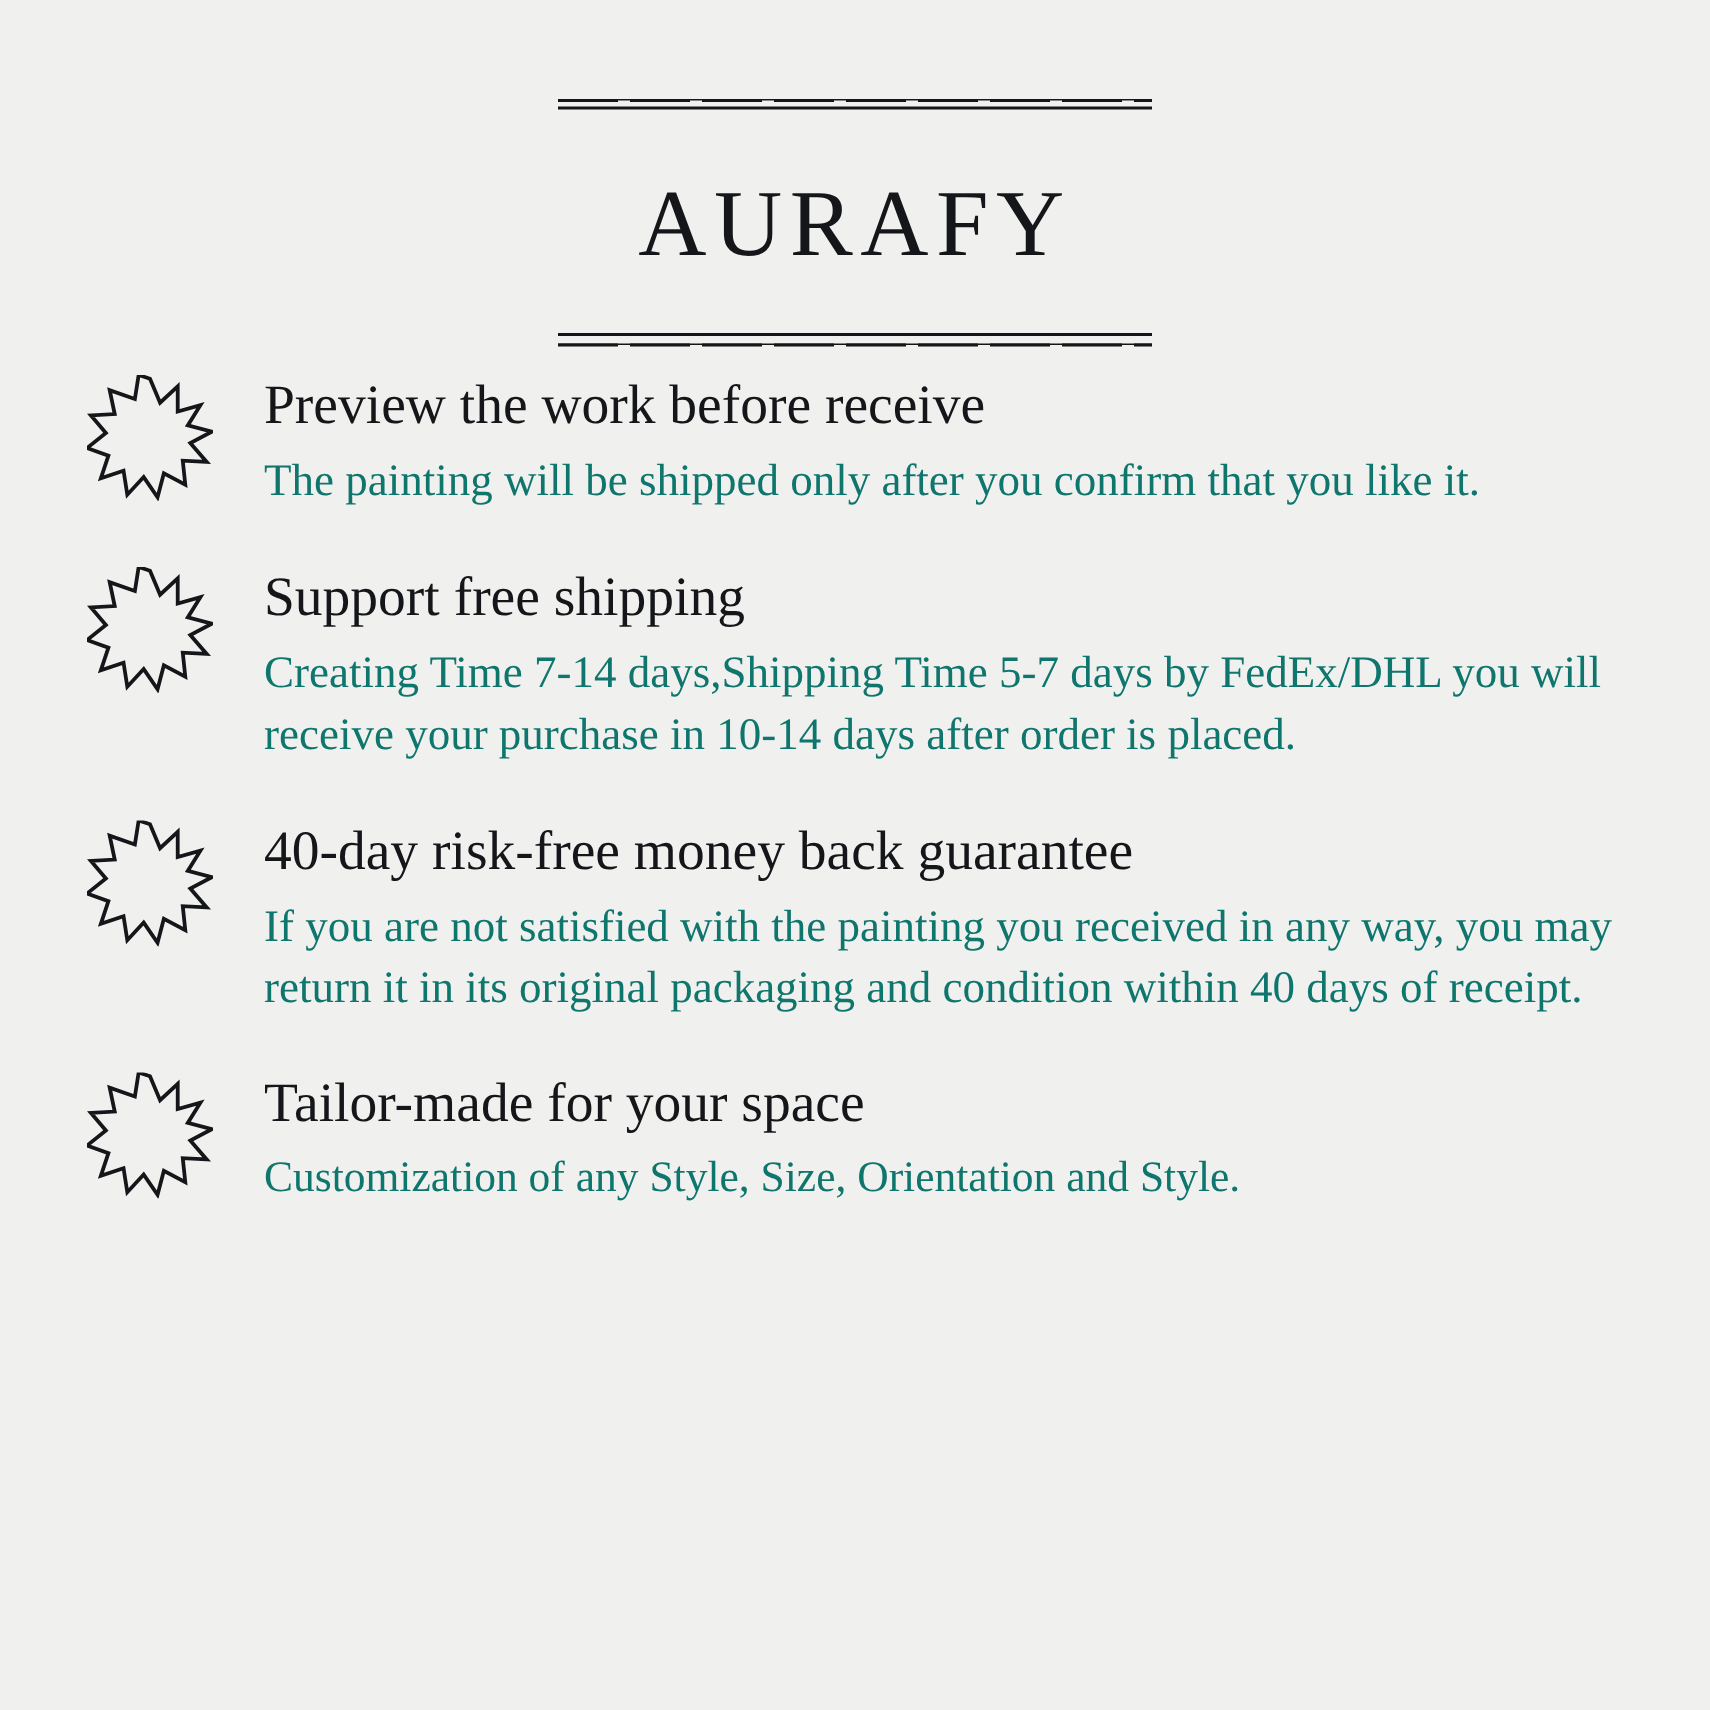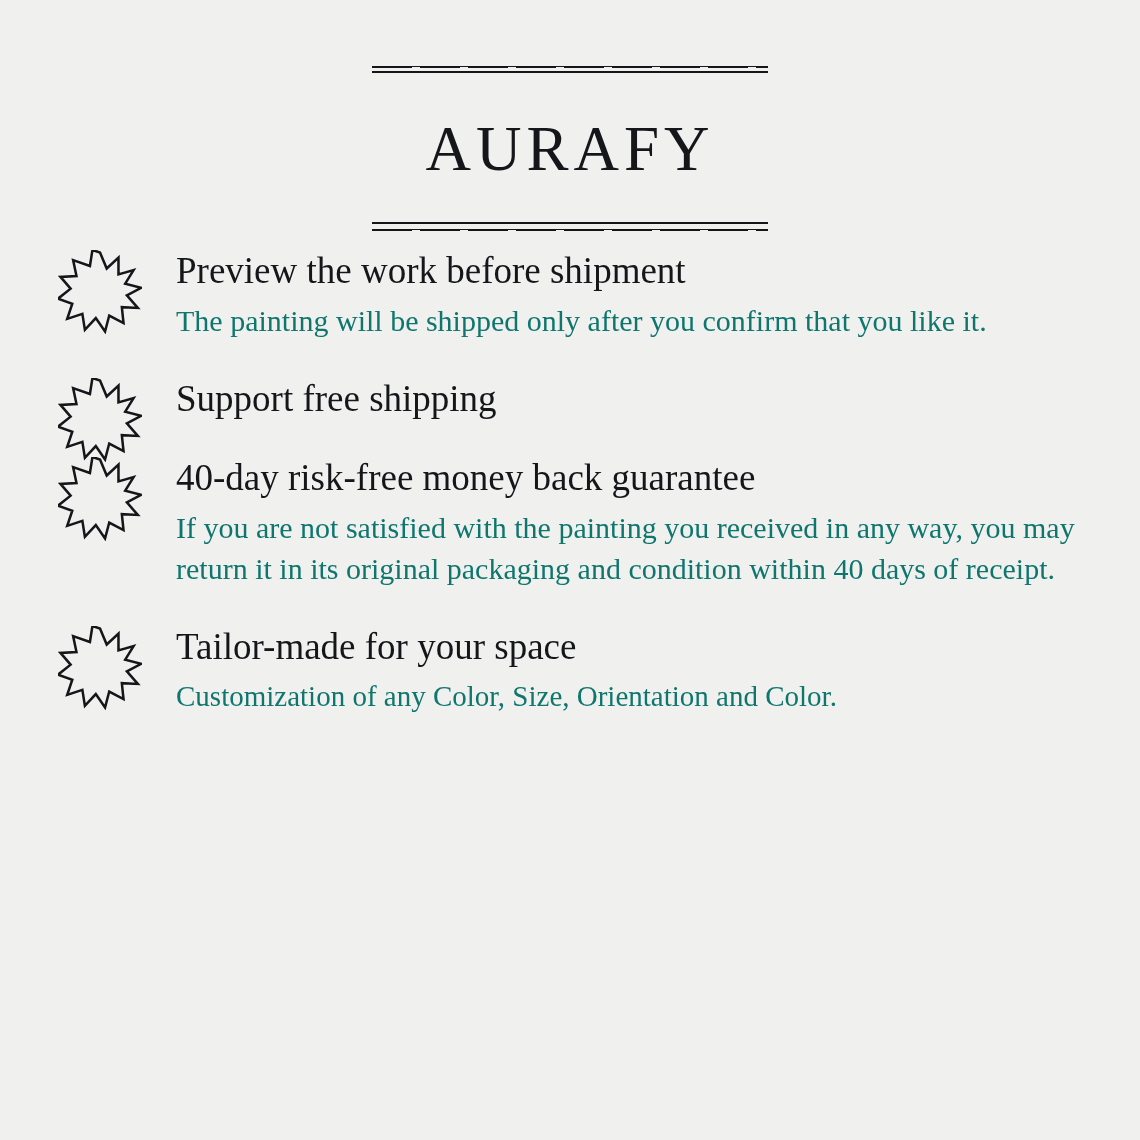--- a/index.html
+++ b/index.html
@@ -135,47 +135,48 @@
   </div>
 
   <div class="features">
 
     <div class="feature f1">
       <span class="star-icon">
         <svg viewBox="0 0 100 100" width="84" height="84" aria-hidden="true">
           <polygon points="50,3 58,22 72,9 72,29 90,24 80,40 99,45 82,54 95,69 76,68 78,87 61,78 56,97 45,81 32,95 29,76 11,82 17,64 0,58 15,46 3,32 22,31 18,12 38,19 41,0" fill="#f0f0ef" stroke="#15161a" stroke-width="3" stroke-linejoin="miter"></polygon>
         </svg>
       </span>
-      <h3 class="feature-title">Preview the work before shipment</h3>
+      <h3 class="feature-title">Preview the work before receive</h3>
       <p class="feature-desc">The painting will be shipped only after you confirm that you like it.</p>
     </div>
 
     <div class="feature f2">
       <span class="star-icon">
         <svg viewBox="0 0 100 100" width="84" height="84" aria-hidden="true">
           <polygon points="50,3 58,22 72,9 72,29 90,24 80,40 99,45 82,54 95,69 76,68 78,87 61,78 56,97 45,81 32,95 29,76 11,82 17,64 0,58 15,46 3,32 22,31 18,12 38,19 41,0" fill="#f0f0ef" stroke="#15161a" stroke-width="3" stroke-linejoin="miter"></polygon>
         </svg>
       </span>
       <h3 class="feature-title">Support free shipping</h3>
+      <p class="feature-desc">Creating Time 7-14 days,Shipping Time 5-7 days by FedEx/DHL you will receive your purchase in 10-14 days after order is placed.</p>
     </div>
 
     <div class="feature f3">
       <span class="star-icon">
         <svg viewBox="0 0 100 100" width="84" height="84" aria-hidden="true">
           <polygon points="50,3 58,22 72,9 72,29 90,24 80,40 99,45 82,54 95,69 76,68 78,87 61,78 56,97 45,81 32,95 29,76 11,82 17,64 0,58 15,46 3,32 22,31 18,12 38,19 41,0" fill="#f0f0ef" stroke="#15161a" stroke-width="3" stroke-linejoin="miter"></polygon>
         </svg>
       </span>
       <h3 class="feature-title">40-day risk-free money back guarantee</h3>
       <p class="feature-desc">If you are not satisfied with the painting you received in any way, you may return it in its original packaging and condition within 40 days of receipt.</p>
     </div>
 
     <div class="feature f4">
       <span class="star-icon">
         <svg viewBox="0 0 100 100" width="84" height="84" aria-hidden="true">
           <polygon points="50,3 58,22 72,9 72,29 90,24 80,40 99,45 82,54 95,69 76,68 78,87 61,78 56,97 45,81 32,95 29,76 11,82 17,64 0,58 15,46 3,32 22,31 18,12 38,19 41,0" fill="#f0f0ef" stroke="#15161a" stroke-width="3" stroke-linejoin="miter"></polygon>
         </svg>
       </span>
       <h3 class="feature-title">Tailor-made for your space</h3>
-      <p class="feature-desc">Customization of any Color, Size, Orientation and Color.</p>
+      <p class="feature-desc">Customization of any Style, Size, Orientation and Style.</p>
     </div>
 
   </div>
 </div>
 
 </body></html>

